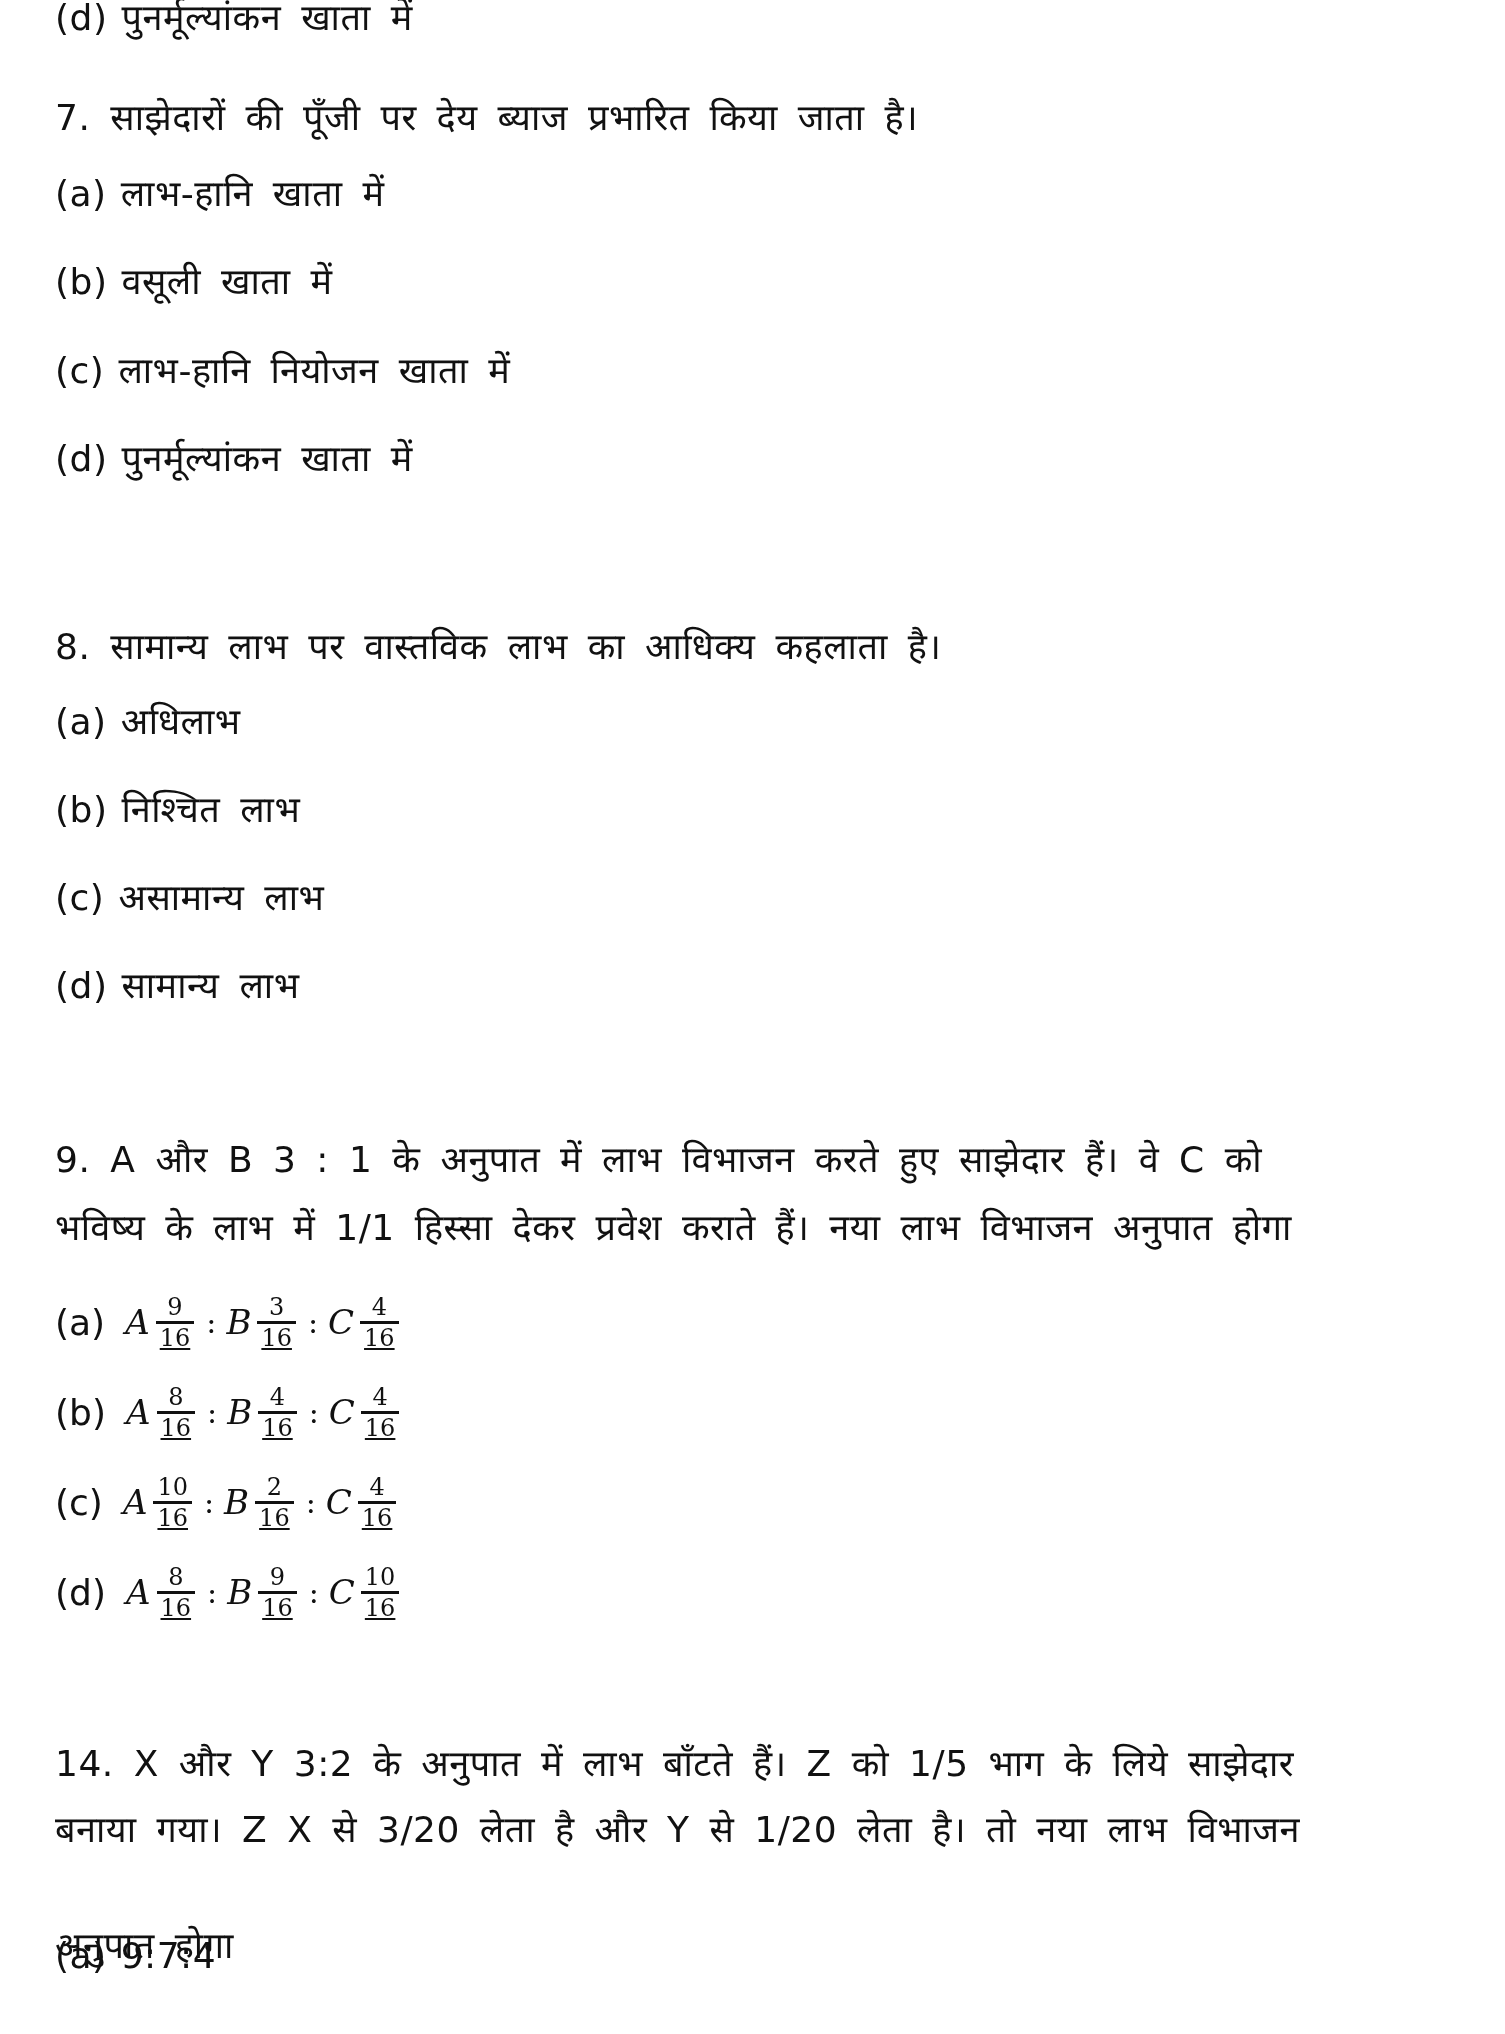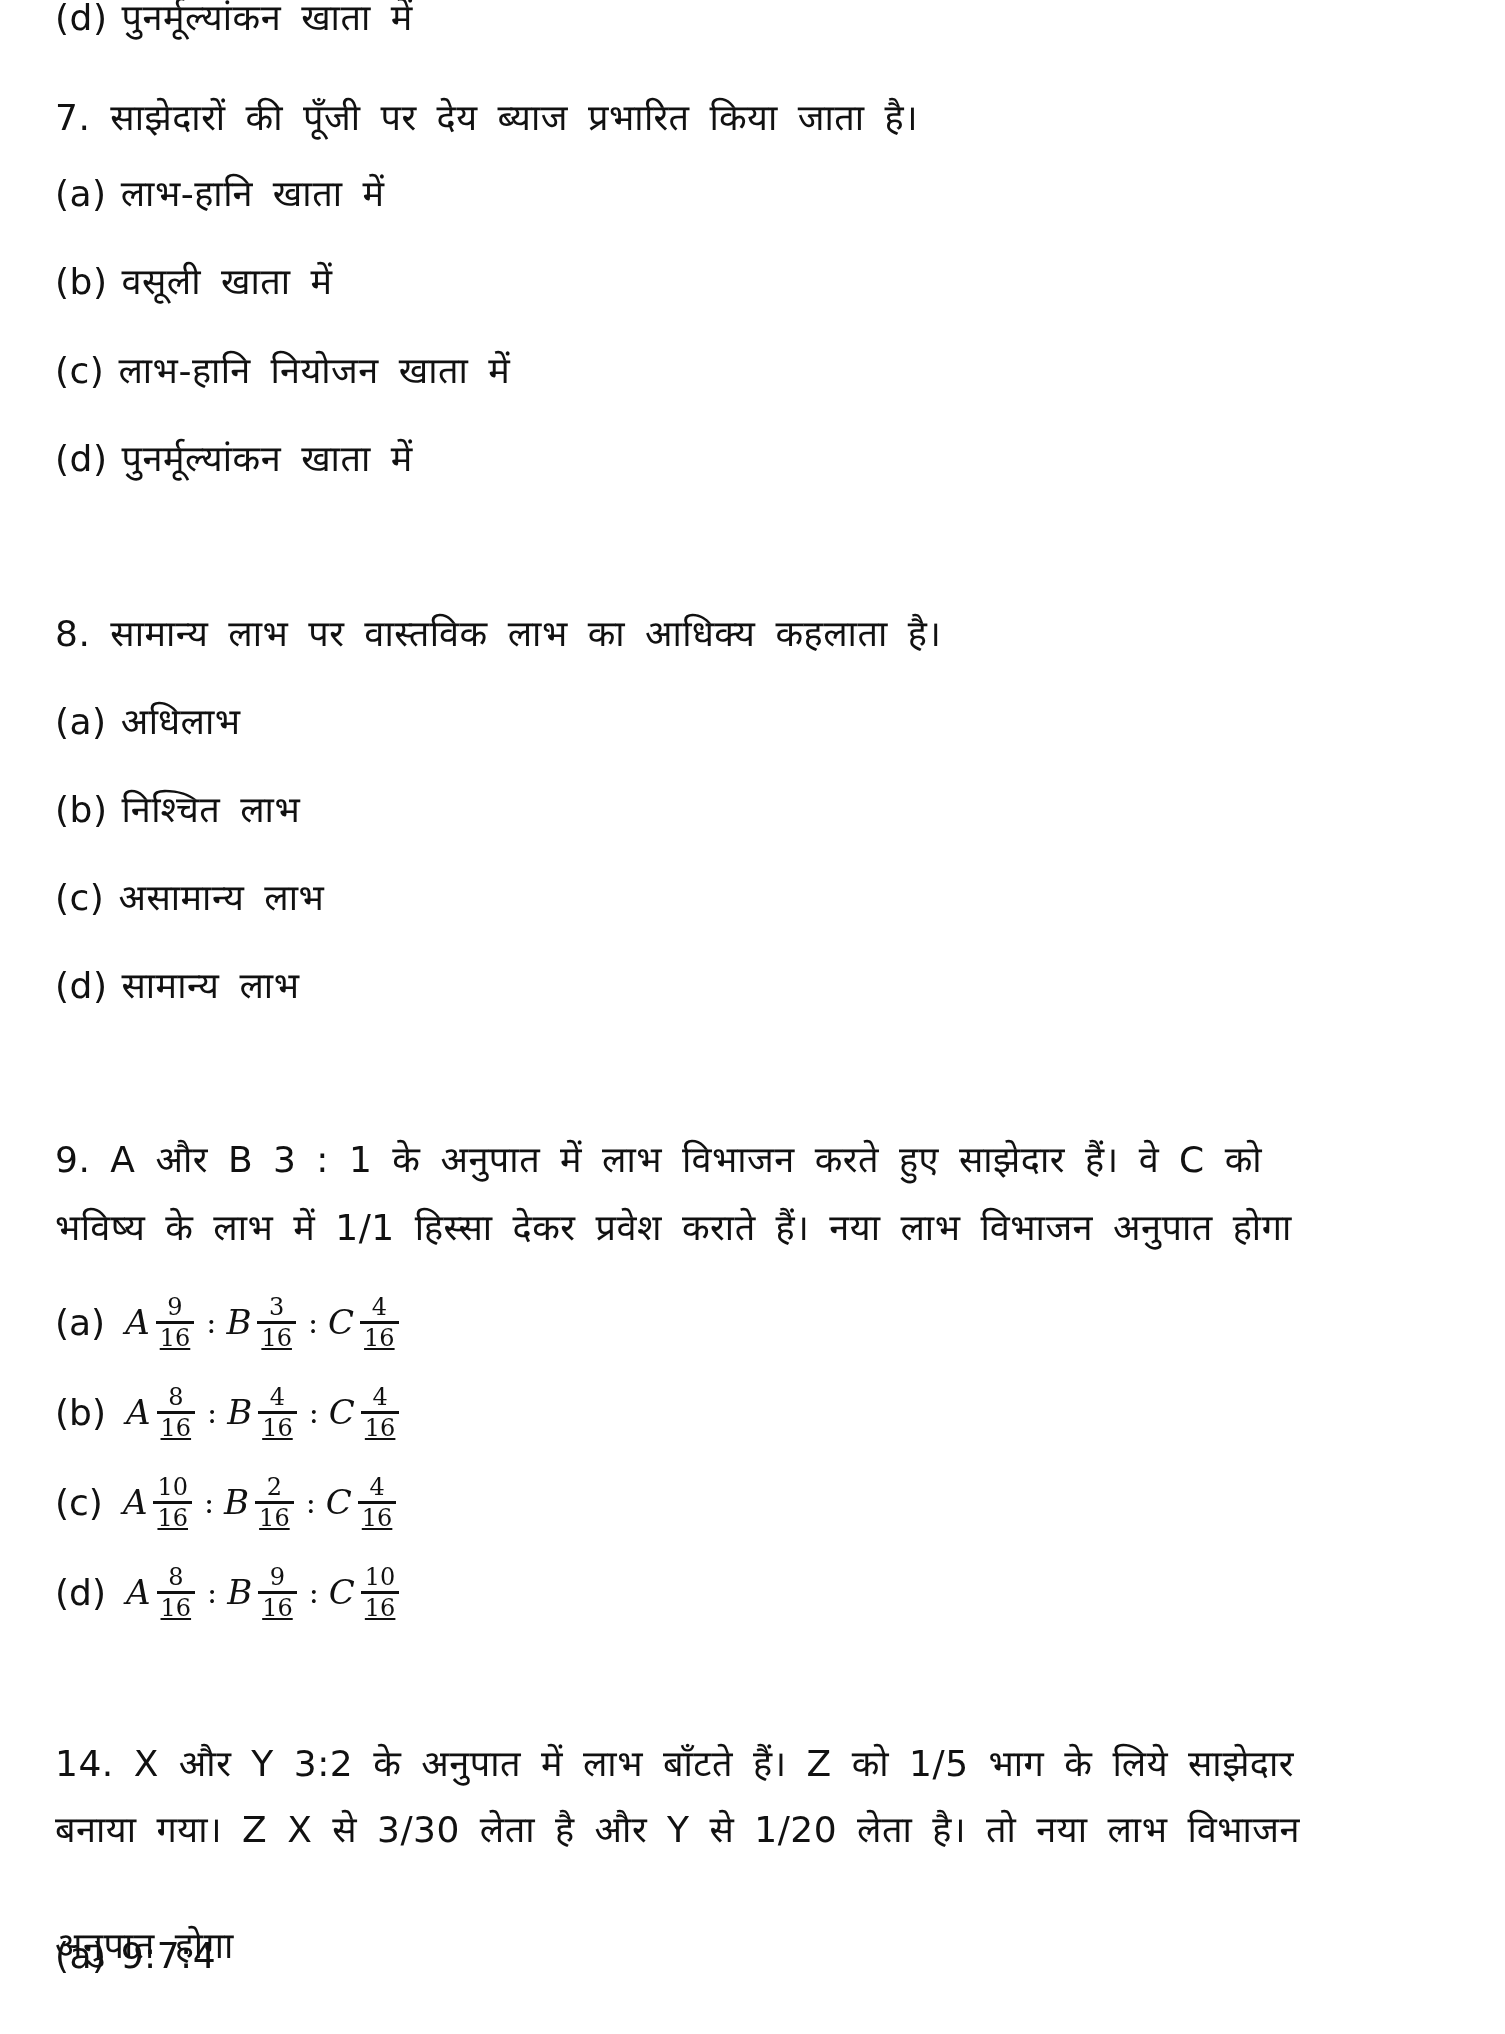--- a/index.html
+++ b/index.html
@@ -39,21 +39,21 @@
 <div class="line" style="top:260px">
   <span class="opt-label">(b)</span><span>वसूली खाता में</span>
 </div>
 <div class="line" style="top:349px">
   <span class="opt-label">(c)</span><span>लाभ-हानि नियोजन खाता में</span>
 </div>
 <div class="line" style="top:437px">
   <span class="opt-label">(d)</span><span>पुनर्मूल्यांकन खाता में</span>
 </div>
 
-<div class="line" style="top:612px">
+<div class="line" style="top:625px">
   <span>8.</span>
   <span>सामान्य लाभ पर वास्तविक लाभ का आधिक्य कहलाता है।</span>
 </div>
 <div class="line" style="top:700px">
   <span class="opt-label">(a)</span><span>अधिलाभ</span>
 </div>
 <div class="line" style="top:788px">
   <span class="opt-label">(b)</span><span>निश्चित लाभ</span>
 </div>
 <div class="line" style="top:876px">
@@ -165,20 +165,20 @@
       <span class="bar"></span>
       <span class="den">16</span>
     </span>
 </div>
 
 <div class="line" style="top:1742px">
   <span>14.</span>
   <span>X और Y 3:2 के अनुपात में लाभ बाँटते हैं। Z को 1/5 भाग के लिये साझेदार</span>
 </div>
 <div class="line" style="top:1808px">
-  <span>बनाया गया। Z X से 3/30 लेता है और Y से 1/20 लेता है। तो नया लाभ विभाजन</span>
+  <span>बनाया गया। Z X से 3/20 लेता है और Y से 1/20 लेता है। तो नया लाभ विभाजन</span>
 </div>
 <div class="line" style="top:1924px">
   <span>अनुपात होगा</span>
 </div>
 <div class="line" style="top:1934px">
   <span class="opt-label">(a)</span><span>9:7:4</span>
 </div>
 
 </body></html>

